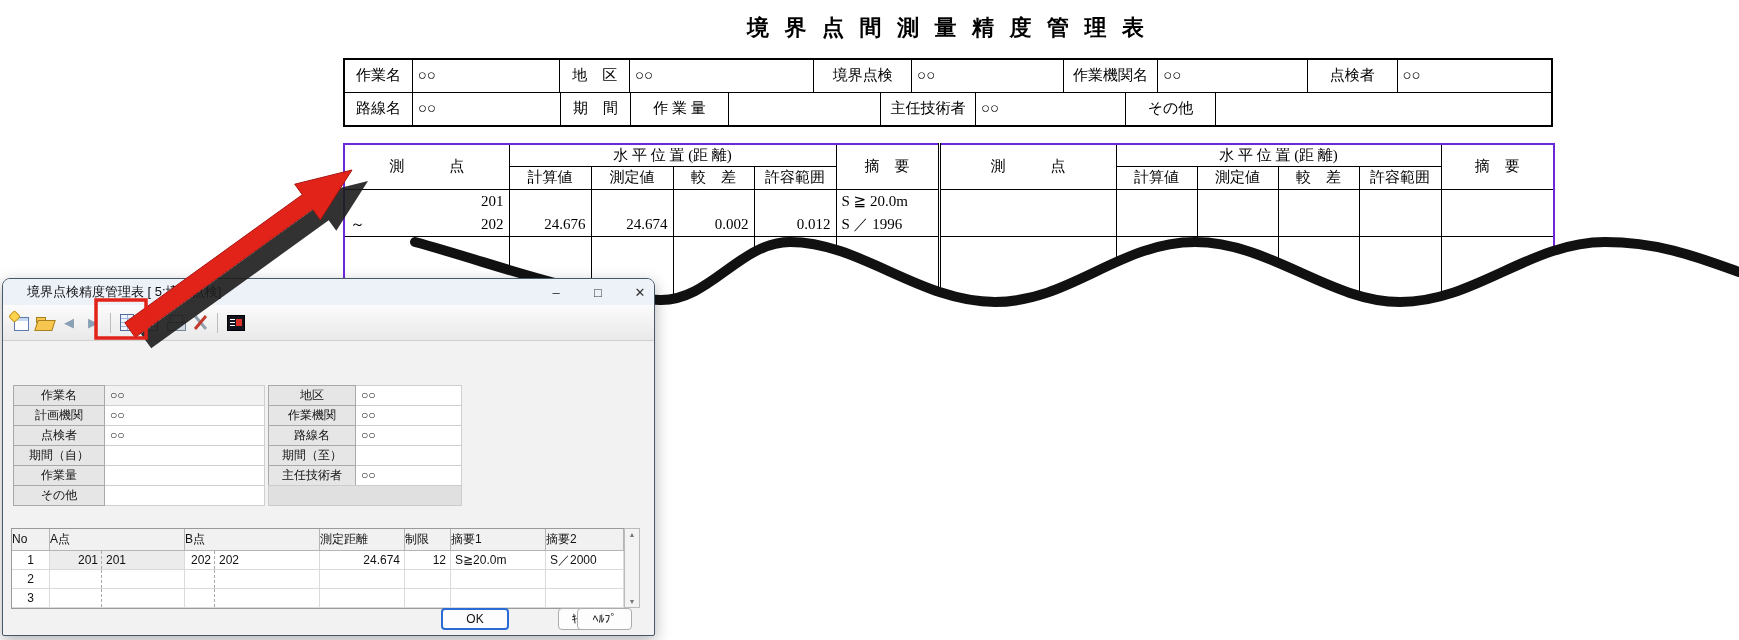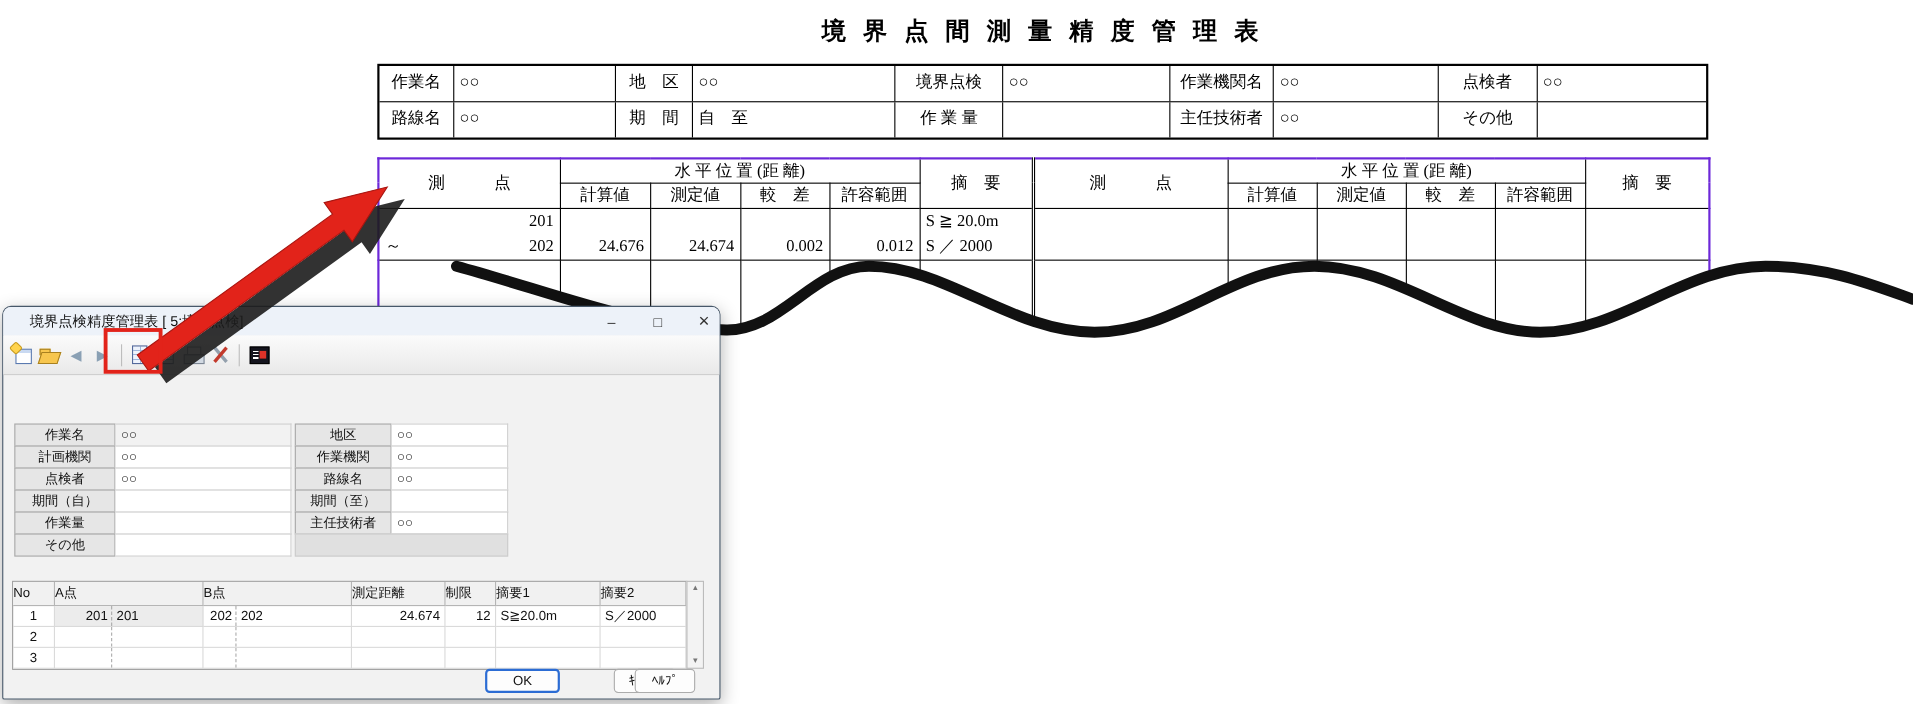--- a/index.html
+++ b/index.html
@@ -128,21 +128,20 @@
       <div class="ic iv w6">○○</div>
       <div class="ic il w7">作業機関名</div>
       <div class="ic iv w8">○○</div>
       <div class="ic il w9">点検者</div>
       <div class="ic iv w10">○○</div>
     </div>
     <div class="info-row">
       <div class="ic il w1">路線名</div>
       <div class="ic iv w2">○○</div>
       <div class="ic il w3">期　間</div>
-      <div class="ic iv w4">自　至</div>
       <div class="ic il w5">作 業 量</div>
       <div class="ic iv w6"></div>
       <div class="ic il w7">主任技術者</div>
       <div class="ic iv w8">○○</div>
       <div class="ic il w9">その他</div>
       <div class="ic iv w10"></div>
     </div>
   </div>
 
   <table class="abs mtable">
@@ -198,21 +197,21 @@
       <td>
             <div class="rl"></div>
             <div class="rl t-r">0.002</div>
           </td>
       <td>
             <div class="rl"></div>
             <div class="rl t-r">0.012</div>
           </td>
       <td>
         <div class="rl">S ≧ 20.0m</div>
-        <div class="rl">S ／ 2000</div>
+        <div class="rl">S ／ 1996</div>
       </td>
       <td class="dl"></td>
       <td></td>
       <td></td>
       <td></td>
       <td></td>
       <td></td>
     </tr>
     <tr class="rec2">
       <td></td>

